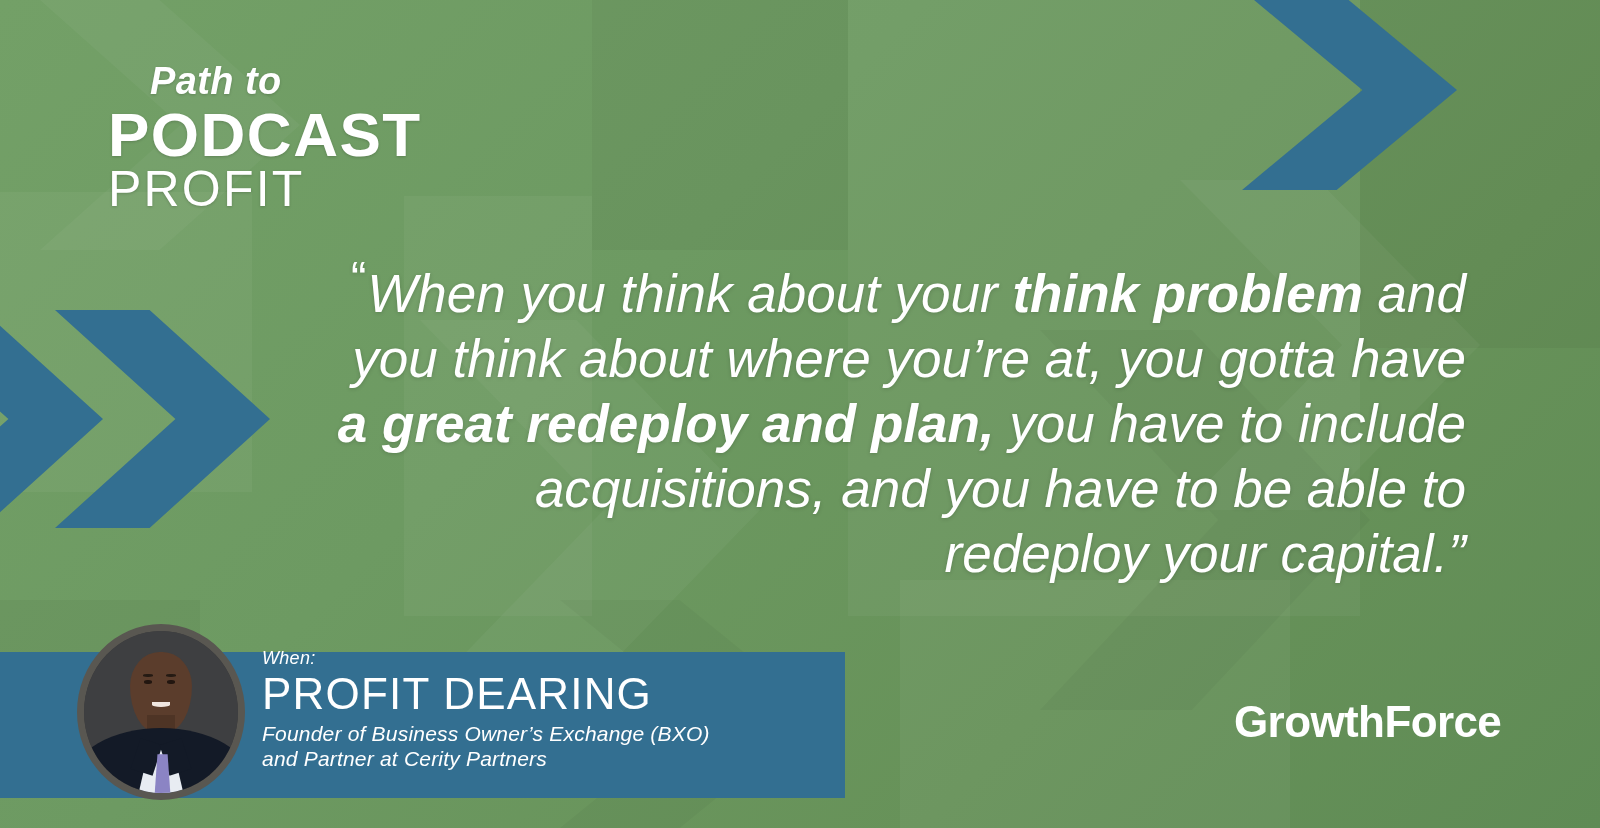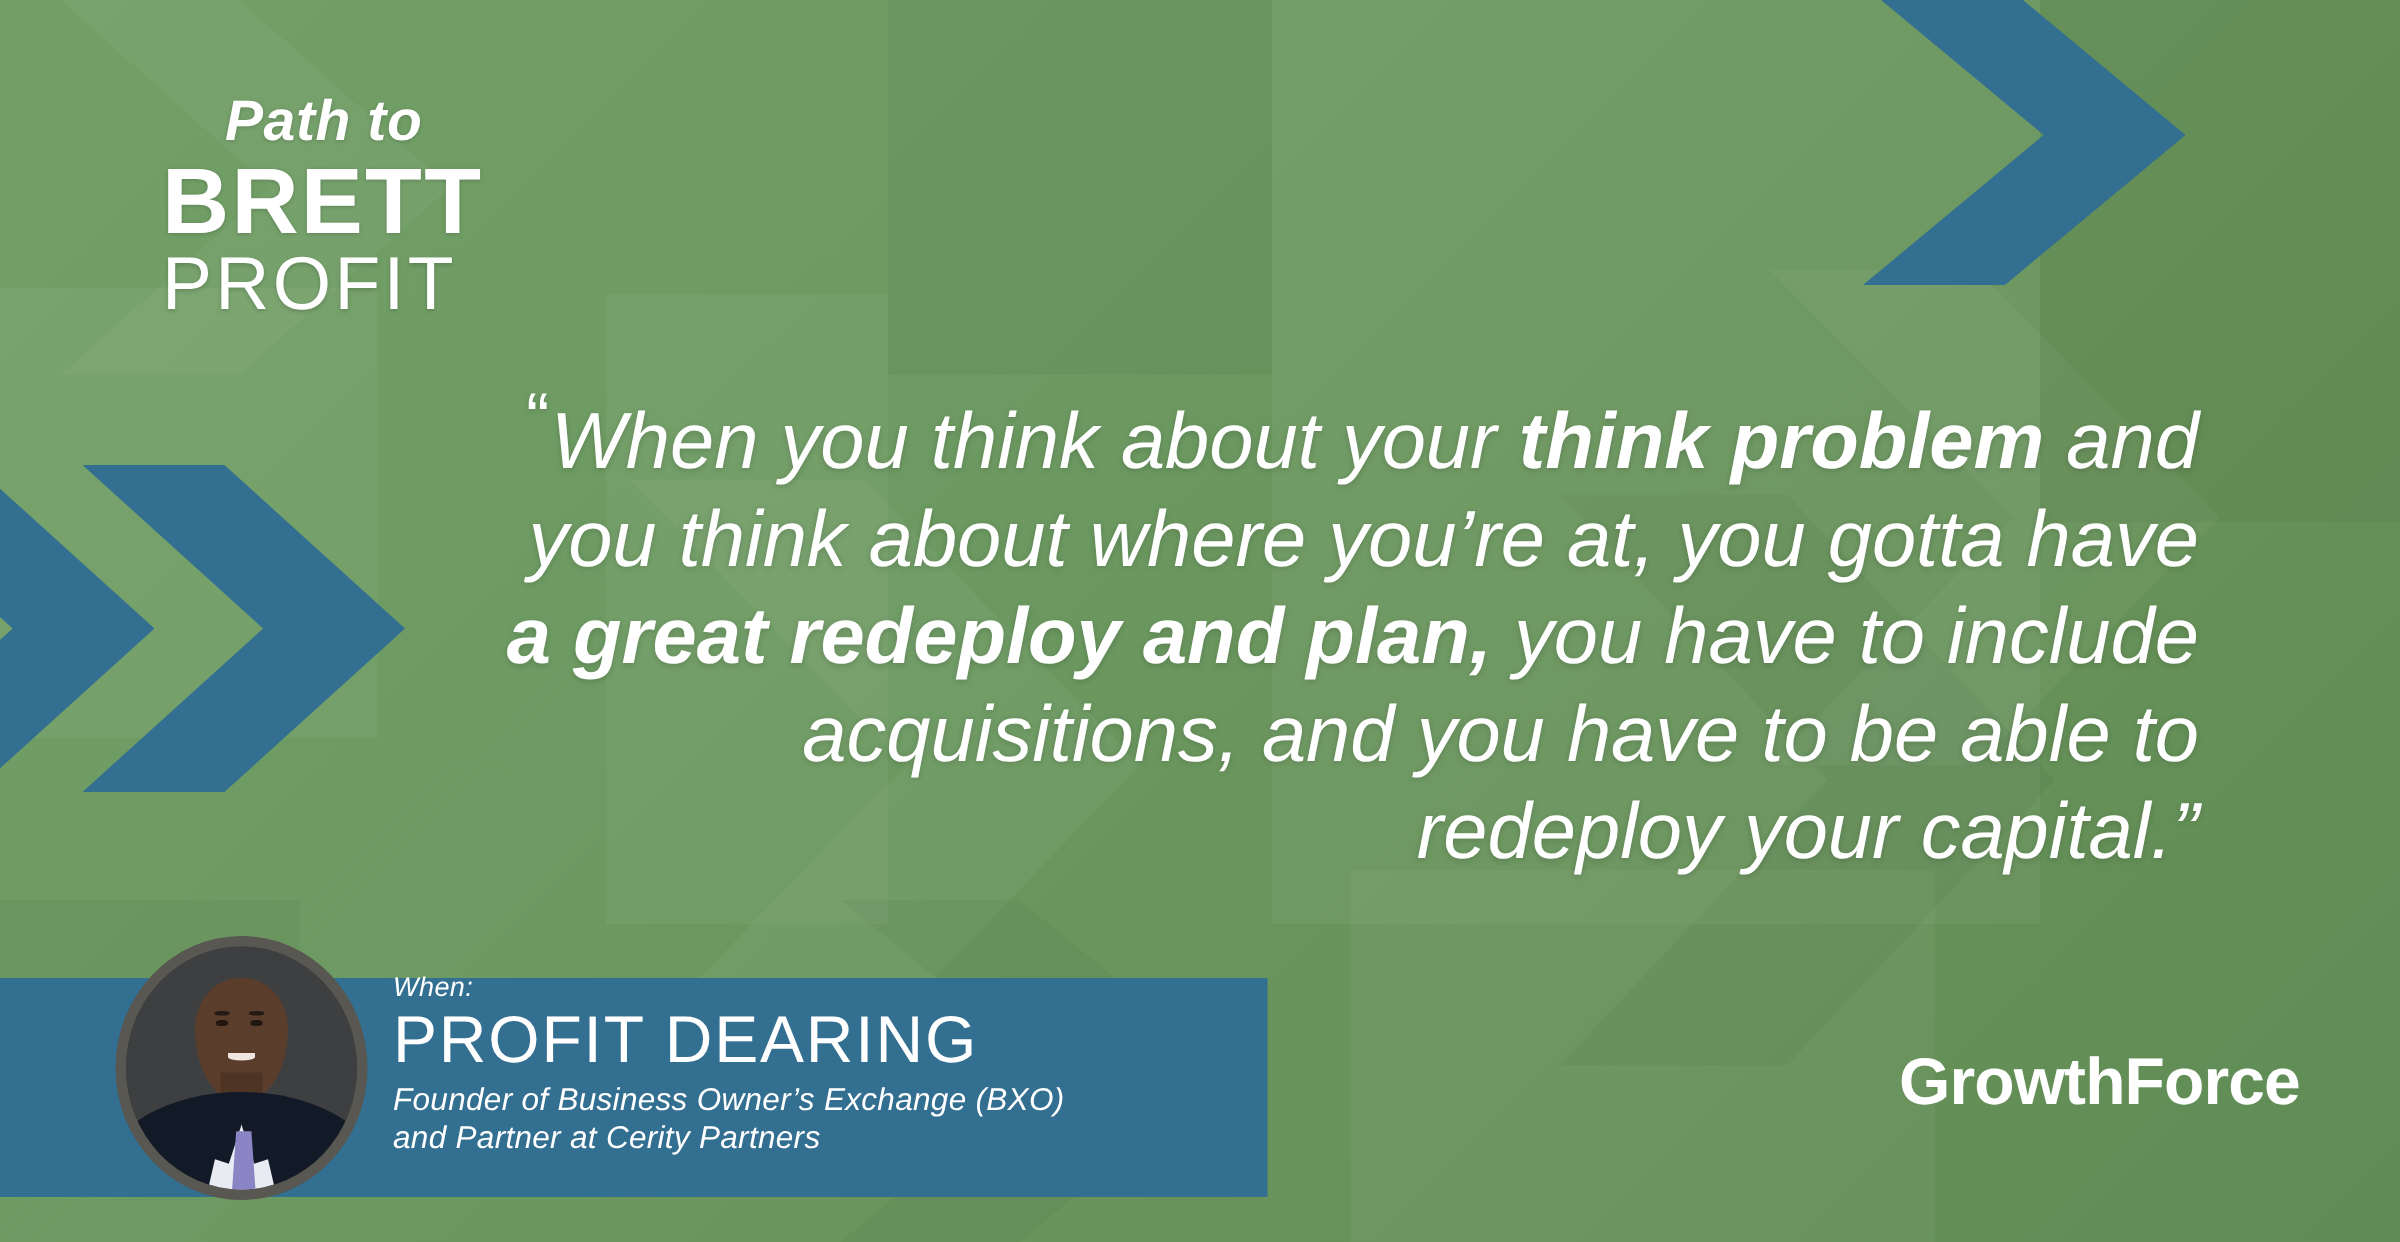--- a/index.html
+++ b/index.html
@@ -136,21 +136,21 @@
     font-size:44px; font-weight:400; line-height:1.06;
     letter-spacing:1.2px; margin-bottom:3px;
   }
   .guest-role {
     font-style:italic; font-size:21px; font-weight:400;
     line-height:25px; letter-spacing:.2px;
   }
 
   
   #brand {
-    position:absolute; left:1266px; top:700px;
+    position:absolute; left:1234px; top:700px;
     color:#fff; font-size:44px; font-weight:700;
     letter-spacing:-.6px; line-height:1;
   }
 </style>
 </head>
 <body>
 
 <div id="stage">
 
   <div class="wm wm-rect" style="left:0px;   top:192px; width:252px; height:300px;"></div>
@@ -168,21 +168,21 @@
   <div class="wm wm-chev" style="left:1180px;top:180px; width:300px; height:330px;"></div>
   <div class="wm wm-chev" style="left:40px;  top:0px;   width:260px; height:250px;"></div>
   <div class="wm wm-chev-d" style="left:560px; top:600px; width:260px; height:228px;"></div>
 
   <div class="chev" style="left:1242px; top:-10px; width:215px; height:200px;"></div>
   <div class="chev" style="left:-112px; top:310px; width:215px; height:218px;"></div>
   <div class="chev" style="left:55px;  top:310px; width:215px; height:218px;"></div>
 
   <div id="logo">
     <div class="logo-path">Path to</div>
-    <div class="logo-profit">BRETT</div>
+    <div class="logo-profit">PODCAST</div>
     <div class="logo-podcast">PROFIT</div>
   </div>
 
   <blockquote id="quote"><span class="qmark-open">“</span><span>When you think about your </span><b>think problem</b><span> and you think about where you’re at, you gotta have </span><b>a great redeploy and plan,</b><span> you have to include acquisitions, and you have to be able to redeploy your capital.”</span></blockquote>
 
   <div id="guestbar"></div>
 
   <div id="avatar">
     <div class="face">
       <div class="bg"></div>

